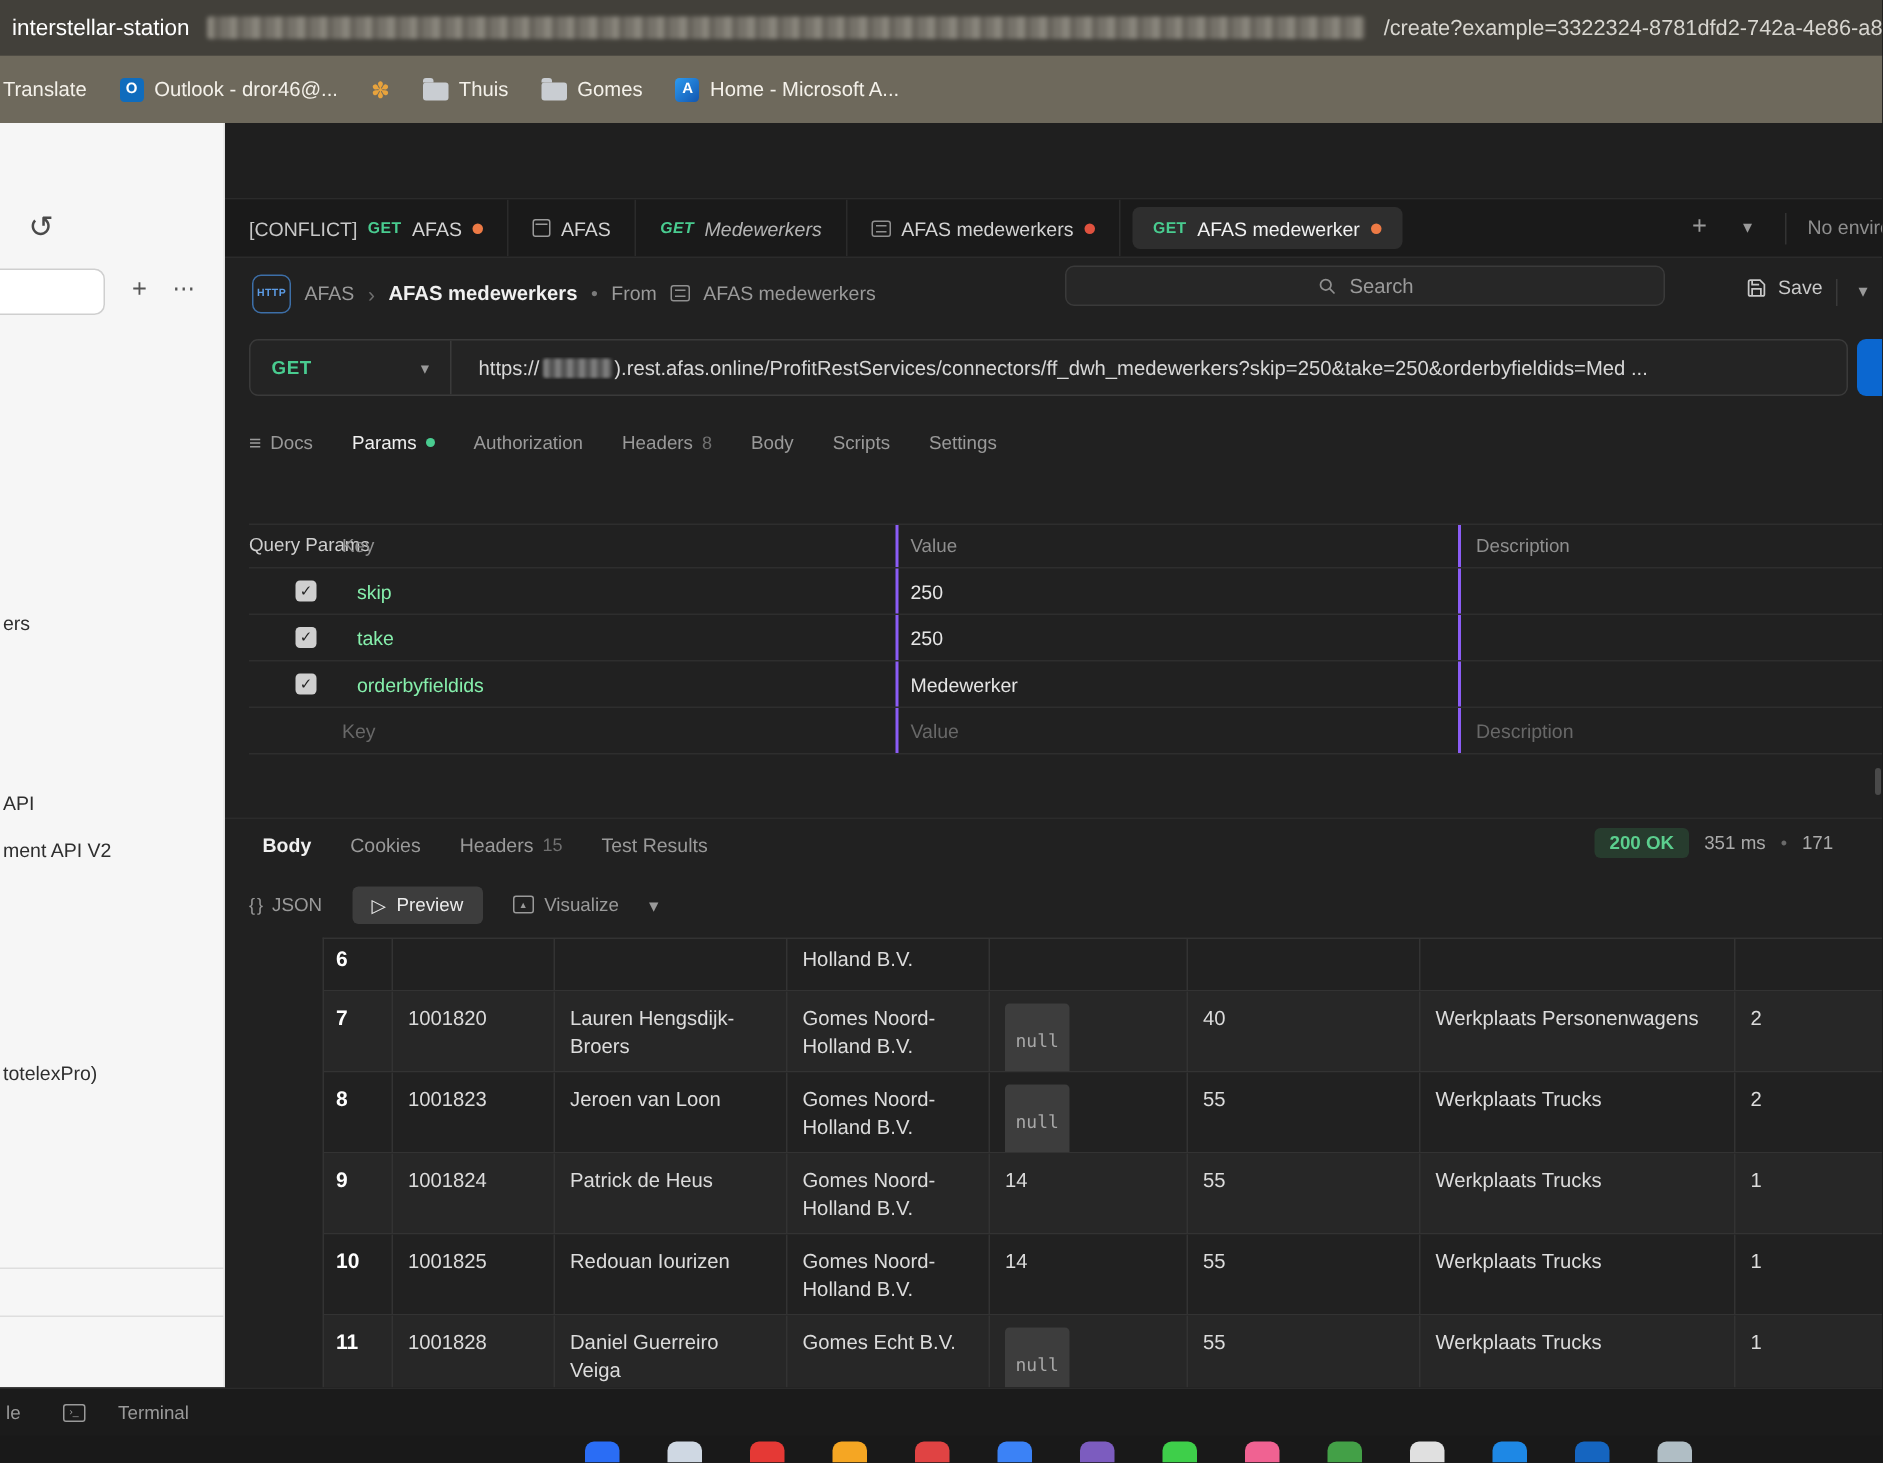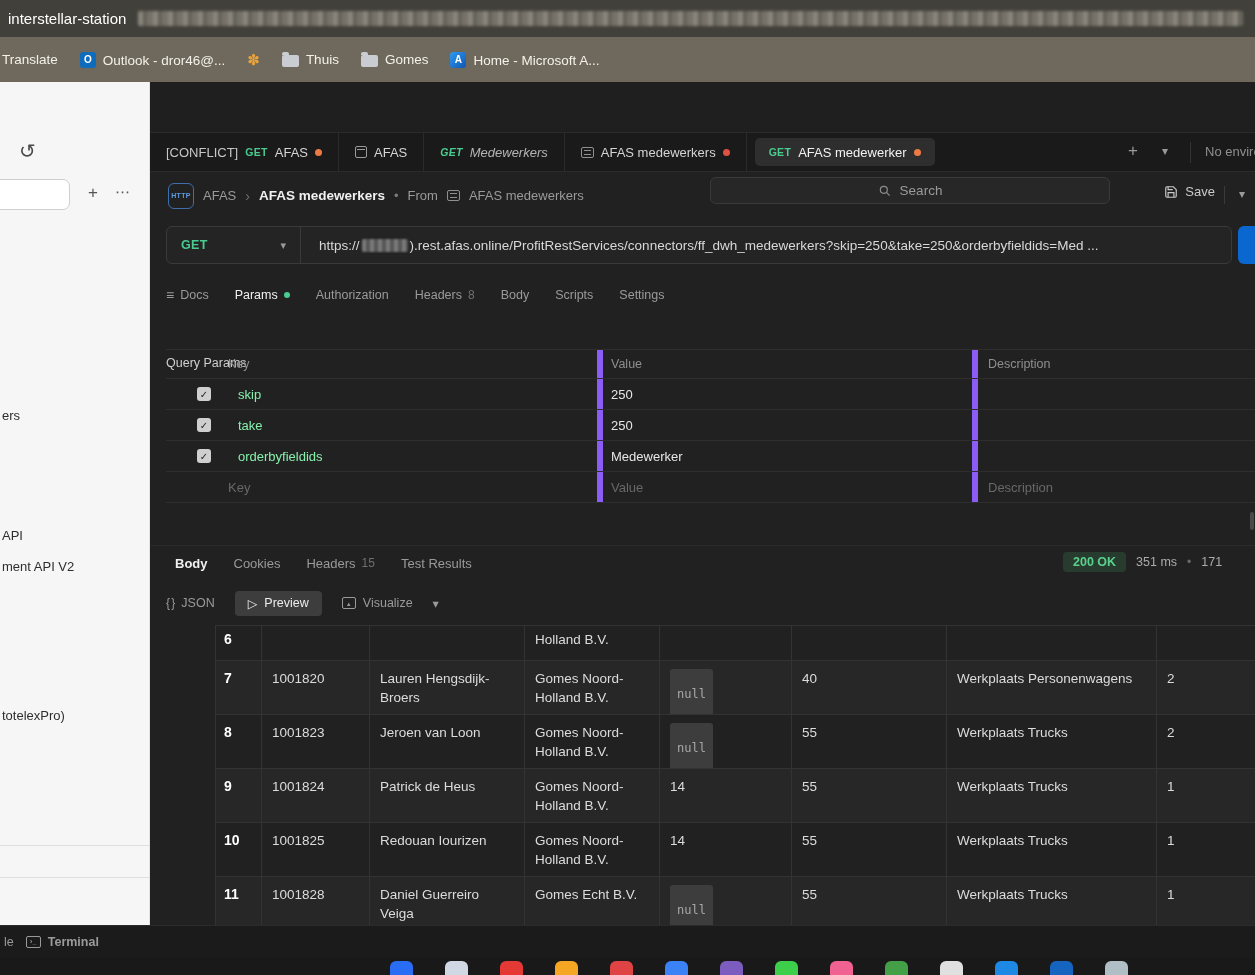--- a/index.html
+++ b/index.html
@@ -11,21 +11,21 @@
   .titlebar { position: absolute; top: 0; left: 0; width: 1255px; height: 37px; background: #42403a;
     display: flex; align-items: center; padding: 0 0 0 8px; }
   .titlebar .win-title { color: #ffffff; font-size: 15px; font-weight: 500; white-space: nowrap; }
   .url-blur { flex: 1; height: 15px; margin: 0 12px; border-radius: 2px; opacity: .8;
     background: repeating-linear-gradient(90deg,#9a968c 0 5px,#6e6a62 5px 9px,#837f76 9px 15px);
     filter: blur(1.5px); }
   .titlebar .url-tail { color: #d8d6d0; font-size: 14.5px; white-space: nowrap; }
 
   .bookmarks { position: absolute; top: 37px; left: 0; width: 1255px; height: 45px; background: #6e695c;
     display: flex; align-items: center; gap: 22px; padding-left: 2px; color: #f4f1ea; font-size: 13.5px; }
-  .bm { display: flex; align-items: flex-end; gap: 7px; white-space: nowrap; cursor: default; }
+  .bm { display: flex; align-items: center; gap: 7px; white-space: nowrap; cursor: default; }
   .bm-icon { width: 16px; height: 16px; border-radius: 3px; display: inline-flex; align-items: center; justify-content: center;
     font-size: 10px; font-weight: bold; color: #fff; }
   .outlook-ic { background: #0f6cbd; }
   .msa-ic { background: linear-gradient(135deg,#2d9bf0,#1256b0); }
   .flower-ic { color: #e8a33d; font-size: 15px; }
   .folder-ic { position: relative; width: 17px; height: 12px; background: #c9cdd2; border-radius: 2px; margin-top: 3px; }
   .folder-ic::before { content: ""; position: absolute; top: -3px; left: 0; width: 7px; height: 3px; background: #c9cdd2;
     border-radius: 2px 2px 0 0; }
 
   
@@ -104,21 +104,21 @@
   .count { color: #707070; font-size: 12px; }
   .docs-ic { font-size: 14px; line-height: 1; }
 
   .qp-label { position: absolute; top: 324px; left: 166px; color: #cfcfcf; font-size: 12.5px; margin-top: 32px; }
 
   
   .params-table { position: absolute; top: 349px; left: 166px; right: 0; border-top: 1px solid #2e2e2e; font-size: 13px; }
   .p-row { display: grid; grid-template-columns: 431px 375px 1fr; height: 31px; border-bottom: 1px solid #2e2e2e; }
   .p-row.p-head { height: 29px; color: #8f8f8f; font-size: 12.5px; }
   .p-cell { display: flex; align-items: center; overflow: hidden; white-space: nowrap; }
-  .p-cell.v { border-left: 6px solid #8b5cf6; padding-left: 8px; }
+  .p-cell.v { border-left: 2px solid #8b5cf6; padding-left: 8px; }
   .p-cell.v.desc { padding-left: 10px; }
   .key-head { padding-left: 62px; }
   .cb { width: 14px; height: 14px; margin-left: 31px; background: #cfcfcf; border-radius: 3px; color: #1f1f1f;
     font-size: 10px; display: inline-flex; align-items: center; justify-content: center; }
   .p-key { margin-left: 27px; color: #86efac; }
   .p-val { color: #e6e6e6; }
   .ph { color: #686868; }
   .ph-key { margin-left: 62px; }
   .scroll-thumb { position: absolute; right: 1px; top: 512px; width: 4px; height: 18px; background: #4a4a4a; border-radius: 2px; }
 
@@ -154,37 +154,38 @@
   .t-num { font-weight: 700; color: #ffffff; font-size: 14px; padding-left: 8px; }
   .partial .t-cell { padding-top: 4px; }
   .maybe-pill { color: #dcdcdc; }
   .maybe-pill.pill { display: inline-block; background: #3d3d3d; color: #a8a8a8; border-radius: 3px;
     padding: 17px 7px; font-family: "DejaVu Sans Mono", monospace; font-size: 12px; line-height: 17px; }
 
   
   .bottom-bar { position: absolute; top: 925px; left: 0; right: 0; height: 32px; background: #1b1b1b;
     border-top: 1px solid #2b2b2b; display: flex; align-items: center; color: #9a9a9a; font-size: 12.5px; }
   .console-partial { margin-left: 4px; }
-  .term-group { margin-left: 12px; display: flex; align-items: center; gap: 7px; font-weight: bold; }
+  .term-group { margin-left: 28px; display: flex; align-items: center; gap: 22px; }
   .term-ic { width: 15px; height: 12px; border: 1px solid #9a9a9a; border-radius: 2px; font-size: 7px; line-height: 10px;
     text-align: center; color: #9a9a9a; }
   .dock { position: absolute; top: 957px; left: 0; right: 0; height: 18px; background: #191919; }
   .dock-strip { position: absolute; left: 390px; top: 4px; display: flex; gap: 32px; }
   .dock-icon { width: 23px; height: 23px; border-radius: 6px; display: inline-block; }
 
   svg { display: block; }
 </style>
 </head>
 <body>
 
 <div class="screen">
 
   <div class="titlebar">
     <span class="win-title">interstellar-station</span>
     <span class="url-blur"></span>
+    <span class="url-tail">/create?example=3322324-8781dfd2-742a-4e86-a8</span>
   </div>
 
   <div class="bookmarks">
     <span class="bm">
       <span>Translate</span>
     </span>
     <span class="bm">
       <span class="bm-icon outlook-ic">O</span>
       <span>Outlook - dror46@...</span>
     </span>

